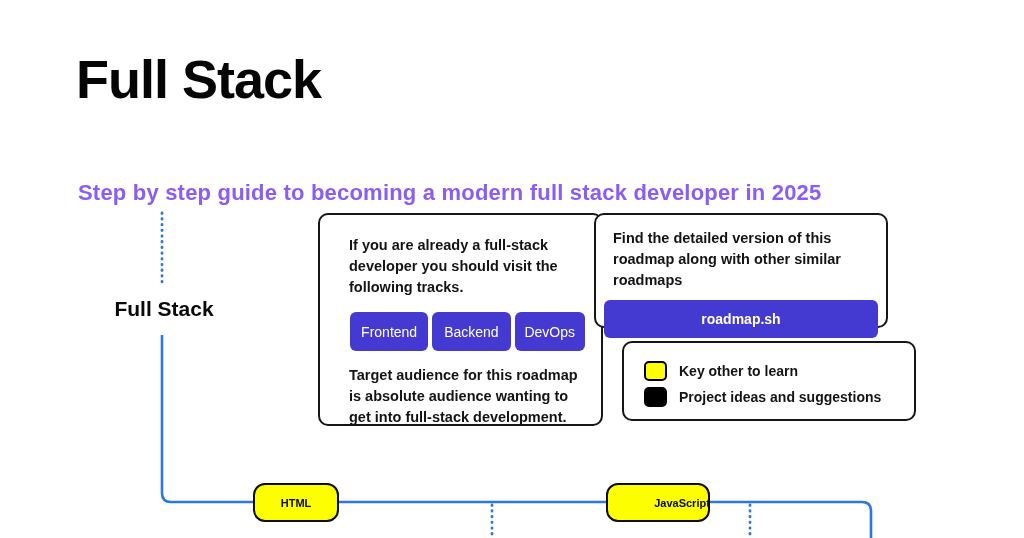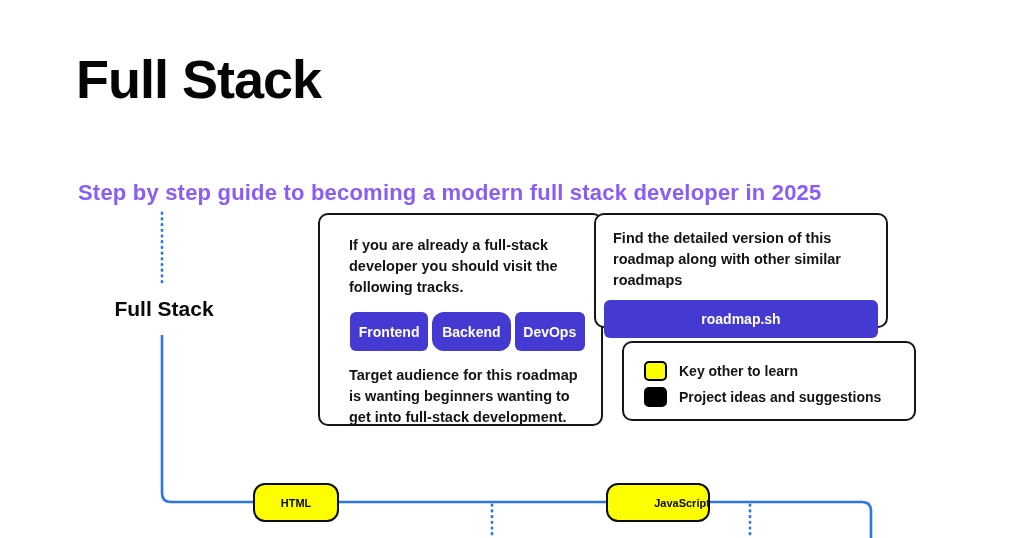--- a/index.html
+++ b/index.html
@@ -77,26 +77,26 @@
     margin: 14px 0 0 1px;
   }
   .track-btn {
     height: 39px;
     display: flex;
     align-items: center;
     justify-content: center;
     border-radius: 6px;
     color: #ffffff;
     font-size: 14px;
-    font-weight: 700;
+    font-weight: 400;
     cursor: pointer;
     border: none;
   }
   .track-btn.w1 { width: 81px; }
-  .track-btn.w2 { width: 81px; border-radius: 12px; }
+  .track-btn.w2 { width: 81px; }
   .track-btn.w3 { width: 73px; }
   .audience-text { margin-top: 14px; }
 
   .detail-box { left: 594px; top: 213px; width: 294px; height: 115px; padding: 13px 8px 0; }
   .detail-box p { margin: 0 9px 9px; }
   .roadmap-btn {
     width: 100%;
     height: 38px;
     display: flex;
     align-items: center;
@@ -164,21 +164,21 @@
 
   <div class="root-label">Full Stack</div>
 
   <div class="box tracks-box">
     <p>If you are already a full-stack developer you should visit the following tracks.</p>
     <div class="btn-row">
       <button class="track-btn w1" style="background: rgb(68, 57, 208);">Frontend</button>
       <button class="track-btn w2" style="background: rgb(68, 57, 208);">Backend</button>
       <button class="track-btn w3" style="background: rgb(68, 57, 208);">DevOps</button>
     </div>
-    <p class="audience-text">Target audience for this roadmap is wanting beginners wanting to get into full-stack development.</p>
+    <p class="audience-text">Target audience for this roadmap is absolute audience wanting to get into full-stack development.</p>
   </div>
 
   <div class="box detail-box">
     <p>Find the detailed version of this roadmap along with other similar roadmaps</p>
     <button class="roadmap-btn" style="background: rgb(68, 57, 208);">roadmap.sh</button>
   </div>
 
   <div class="box legend-box">
     <div class="legend-row">
       <span class="swatch" style="background: rgb(253, 255, 0);"></span>

